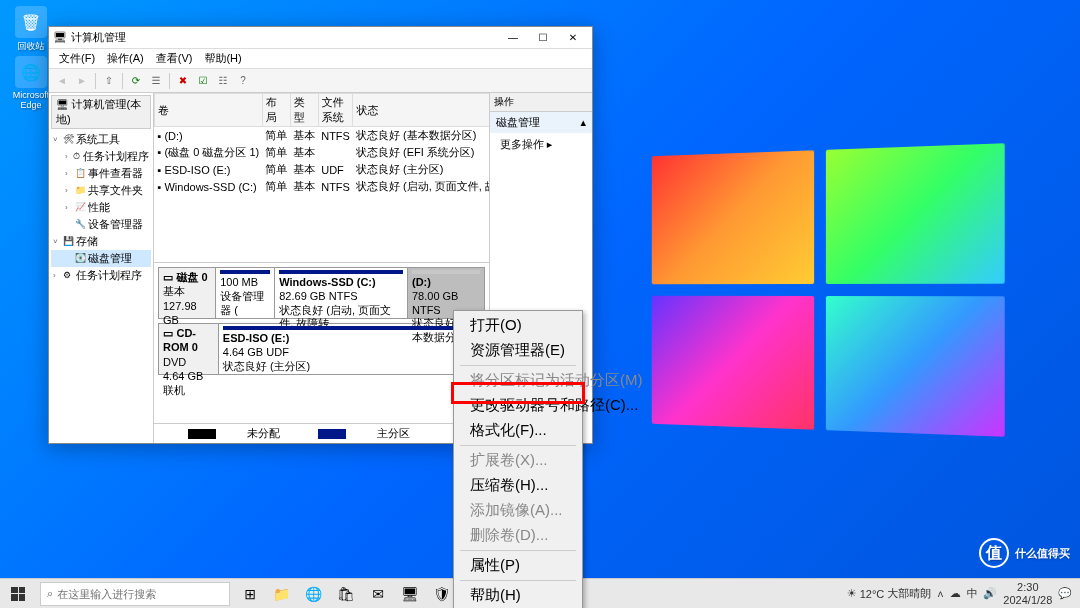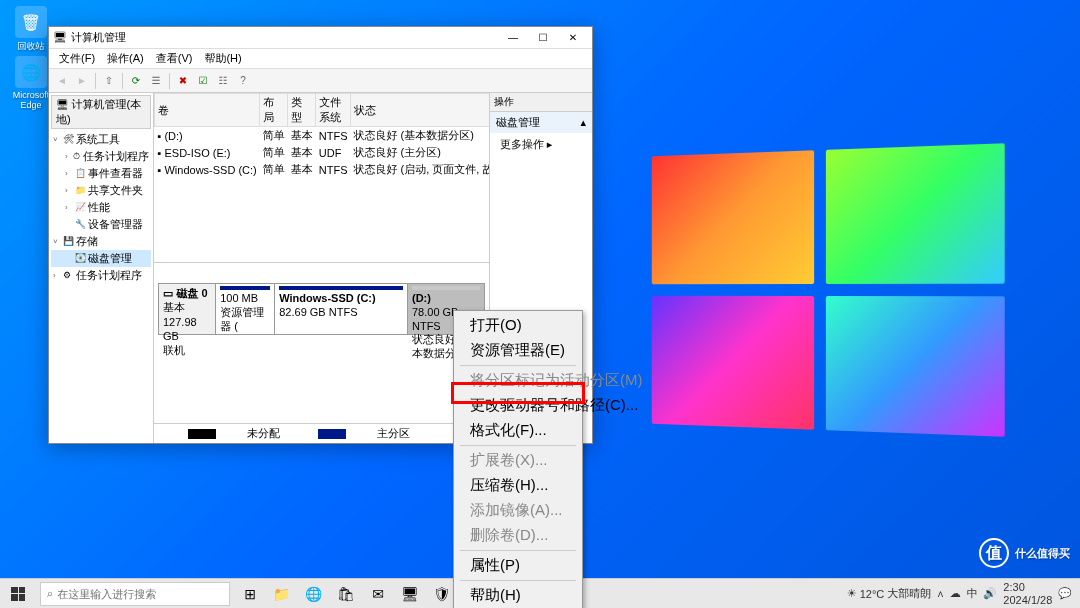--- a/index.html
+++ b/index.html
@@ -41,21 +41,21 @@
 .tree .node.sel { background: #cde8ff; }
 .tree .exp { display: inline-block; width: 8px; color: #666; font-size: 8px; }
 .tree .tic { width: 11px; height: 11px; display: inline-block; font-size: 9px; }
 
 .middle { flex: 1; display: flex; flex-direction: column; border-right: 1px solid #ccc; overflow: hidden; }
 .vol-list { height: 170px; overflow: auto; border-bottom: 1px solid #ccc; }
 table.vl { width: 100%; border-collapse: collapse; font-size: 10px; }
 table.vl th { background: #f5f5f5; border: 1px solid #ddd; padding: 1px 3px; text-align: left; font-weight: normal; position: sticky; top: 0; }
 table.vl td { padding: 1px 3px; white-space: nowrap; }
 
-.disk-map { flex: 1; overflow: auto; padding: 4px; margin-top: 16px; }
+.disk-map { flex: 1; overflow: auto; padding: 4px; }
 .disk-row { display: flex; border: 1px solid #999; margin-bottom: 4px; height: 52px; }
 .disk-info { width: 60px; background: #f0f0f0; border-right: 1px solid #999; padding: 2px 4px; font-size: 9px; line-height: 1.3; }
 .disk-info .dname { font-weight: bold; }
 .part { border-right: 1px solid #999; padding: 2px 4px; font-size: 9px; line-height: 1.25; position: relative; }
 .part:last-child { border-right: none; }
 .part .bar { height: 4px; background: #00008b; margin-bottom: 2px; }
 .part.primary .bar { background: #001789; }
 .part.sel { background: #bdbdbd; }
 .part.sel .bar { background: #c8c8c8; }
 .part .pn { font-weight: bold; }
@@ -84,21 +84,21 @@
 .taskbar { position: absolute; bottom: 0; left: 0; right: 0; height: 30px; background: #e8e8e8; border-top: 1px solid #ccc; display: flex; align-items: center; }
 .startbtn { width: 36px; height: 30px; display: flex; align-items: center; justify-content: center; cursor: pointer; }
 .startlogo { width: 14px; height: 14px; display: grid; grid-template: 1fr 1fr / 1fr 1fr; gap: 1px; }
 .startlogo div { background: #333; }
 .search { height: 24px; width: 190px; background: #fff; border: 1px solid #ccc; display: flex; align-items: center; padding: 0 6px; margin: 0 4px; }
 .search input { border: none; outline: none; flex: 1; font-size: 11px; background: transparent; }
 .tb-icons { display: flex; align-items: center; gap: 0; }
 .tb-icons .ti { width: 32px; height: 30px; display: flex; align-items: center; justify-content: center; cursor: pointer; font-size: 14px; }
 .tray { margin-left: auto; display: flex; align-items: center; gap: 6px; padding: 0 8px; font-size: 10px; color: #333; }
 .tray .weather { display: flex; align-items: center; gap: 3px; }
-.tray .clock { text-align: left; line-height: 1.1; }
+.tray .clock { text-align: center; line-height: 1.1; }
 
 
 .watermark { position: absolute; right: 10px; bottom: 40px; color: #fff; font-size: 20px; font-weight: bold; display: flex; align-items: center; gap: 6px; text-shadow: 0 1px 2px rgba(0,0,0,.3); }
 .watermark .badge { width: 30px; height: 30px; border-radius: 50%; border: 2px solid #fff; display: flex; align-items: center; justify-content: center; font-size: 16px; }
 </style>
 </head>
 <body>
 
 <div class="desktop-icon" style="top:6px;left:6px">
   <div class="ic">🗑</div>
@@ -210,20 +210,27 @@
 
           </tr>
             </thead>
           <tbody id="vol-body">
               <tr>
                 <td>▪ (D:)</td>
                 <td>简单</td>
                 <td>基本</td>
                 <td>NTFS</td>
                 <td>状态良好 (基本数据分区)</td>
+              </tr>
+              <tr>
+                <td>▪ (磁盘 0 磁盘分区 1)</td>
+                <td>简单</td>
+                <td>基本</td>
+                <td></td>
+                <td>状态良好 (EFI 系统分区)</td>
               </tr>
               <tr>
                 <td>▪ ESD-ISO (E:)</td>
                 <td>简单</td>
                 <td>基本</td>
                 <td>UDF</td>
                 <td>状态良好 (主分区)</td>
               </tr>
               <tr>
                 <td>▪ Windows-SSD (C:)</td>
@@ -240,32 +247,47 @@
             <div class="disk-info">
               <div class="dname">▭ 磁盘 0</div>
               <div>基本</div>
               <div>127.98 GB</div>
               <div>联机</div>
             </div>
             <div class="part primary" style="width: 62px;">
               <div class="bar"></div>
               <div class="pn"></div>
               <div>100 MB</div>
-              <div>资源管理器 (</div>
+              <div>设备管理器 (</div>
             </div>
             <div class="part primary" style="width: 140px;">
               <div class="bar"></div>
               <div class="pn">Windows-SSD  (C:)</div>
               <div>82.69 GB NTFS</div>
+              <div>状态良好 (启动, 页面文件, 故障转</div>
             </div>
             <div class="part primary sel" style="width: 80px;">
               <div class="bar"></div>
               <div class="pn">(D:)</div>
               <div>78.00 GB NTFS</div>
               <div>状态良好 (基本数据分区)</div>
+            </div>
+          </div>
+          <div class="disk-row">
+            <div class="disk-info">
+              <div class="dname">▭ CD-ROM 0</div>
+              <div>DVD</div>
+              <div>4.64 GB</div>
+              <div>联机</div>
+            </div>
+            <div class="part primary" style="width: 266px;">
+              <div class="bar"></div>
+              <div class="pn">ESD-ISO  (E:)</div>
+              <div>4.64 GB UDF</div>
+              <div>状态良好 (主分区)</div>
             </div>
           </div>
         </div>
       <div class="legend">
         <span>
             <span class="lg-box lg-un"></span>
             <span>未分配</span>
           </span>
         <span>
             <span class="lg-box lg-pr"></span>

